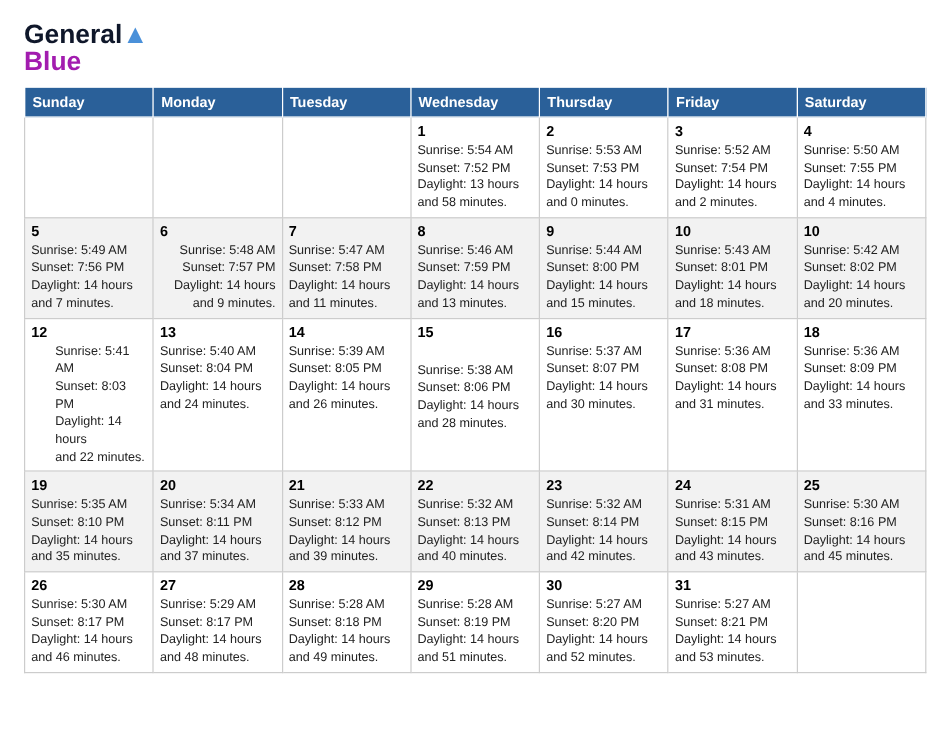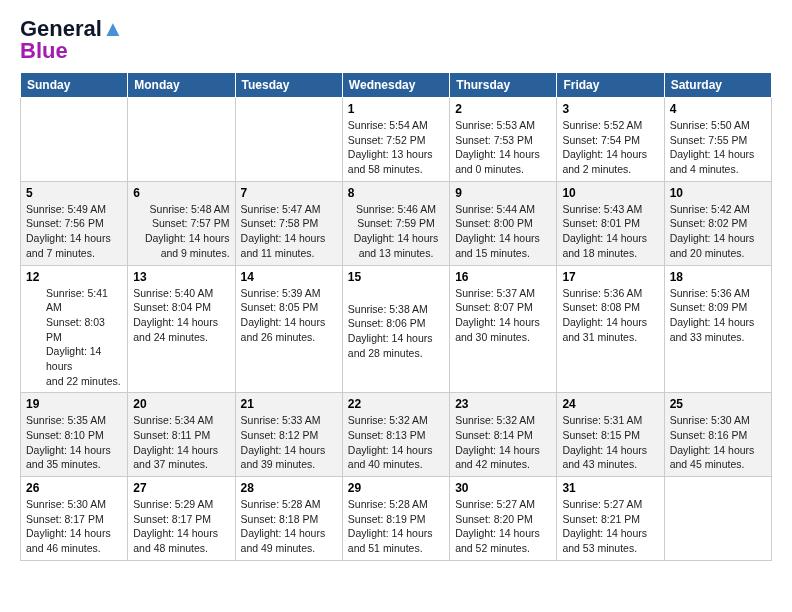--- a/index.html
+++ b/index.html
@@ -154,21 +154,21 @@
         </td>
         <td>
           <div class="day-number">7</div>
           <div class="day-info" style="white-space: pre-line;">Sunrise: 5:47 AM
 Sunset: 7:58 PM
 Daylight: 14 hours
 and 11 minutes.</div>
         </td>
         <td>
           <div class="day-number">8</div>
-          <div class="day-info" style="white-space: pre-line; text-align: center;">Sunrise: 5:46 AM
+          <div class="day-info" style="white-space: pre-line;">Sunrise: 5:46 AM
 Sunset: 7:59 PM
 Daylight: 14 hours
 and 13 minutes.</div>
         </td>
         <td>
           <div class="day-number">9</div>
           <div class="day-info" style="white-space: pre-line;">Sunrise: 5:44 AM
 Sunset: 8:00 PM
 Daylight: 14 hours
 and 15 minutes.</div>

